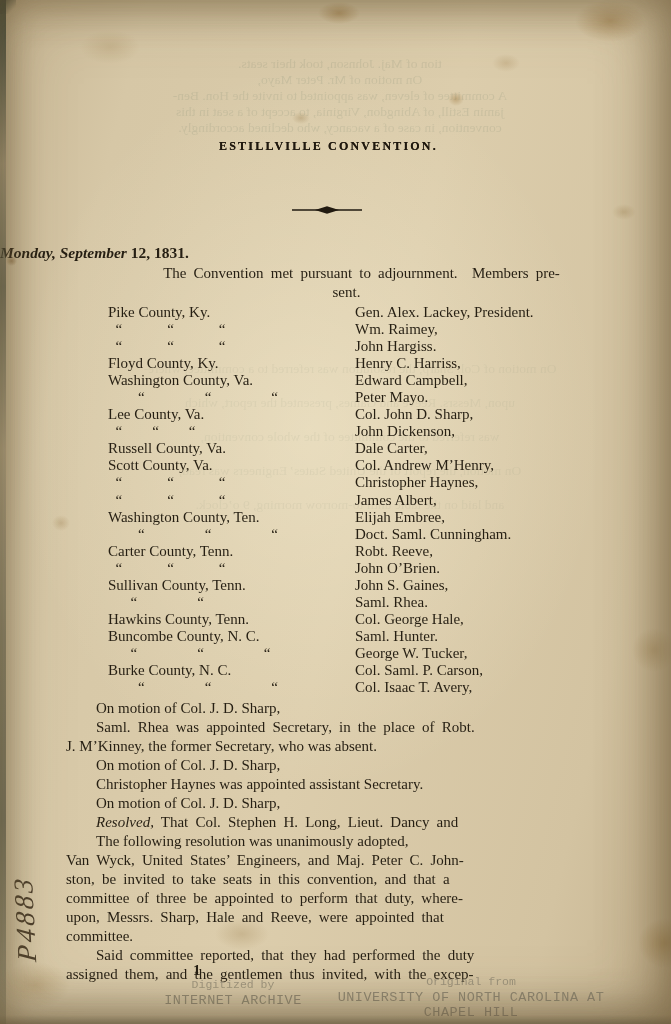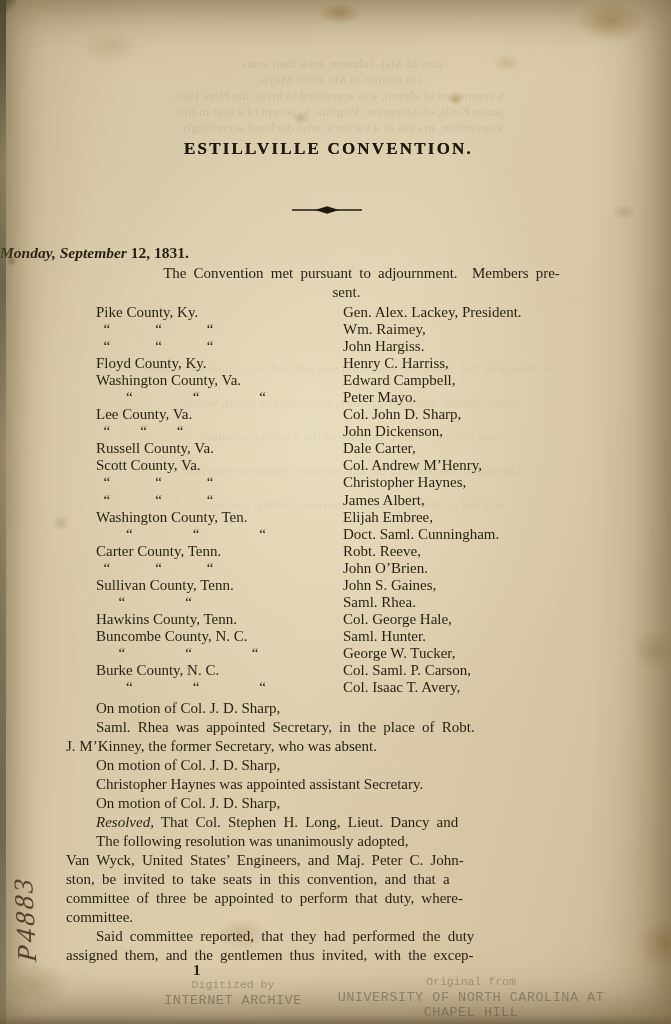--- a/index.html
+++ b/index.html
@@ -36,31 +36,31 @@
     radial-gradient(closest-side, rgba(140,110,60,.3), rgba(140,110,60,0)) 292px 112px/18px 12px no-repeat,
     radial-gradient(closest-side, rgba(160,130,80,.28), rgba(160,130,80,0)) 492px 54px/28px 18px no-repeat,
     radial-gradient(closest-side, rgba(150,120,70,.32), rgba(150,120,70,0)) 0px 962px/70px 46px no-repeat,
     radial-gradient(closest-side, rgba(150,120,70,.3), rgba(150,120,70,0)) 612px 204px/24px 16px no-repeat,
     radial-gradient(closest-side, rgba(155,125,75,.22), rgba(155,125,75,0)) 80px 30px/60px 34px no-repeat;}
   .ghost{position:absolute;transform:scaleX(-1);color:#76846c;filter:blur(.7px);
     text-align:center;font-size:13.5px;line-height:16px;pointer-events:none;}
   .ghost-top{left:60px;top:56px;width:560px;opacity:.17;}
   .ghost-mid{left:80px;top:352px;width:540px;opacity:.09;line-height:34px;}
   .title{position:absolute;left:0;right:14px;top:139px;margin:0;text-align:center;
-    font-size:17px;font-weight:700;letter-spacing:2.2px;color:#1f180e;
+    font-size:12px;font-weight:700;letter-spacing:2.2px;color:#1f180e;
     text-shadow:0 0 .6px rgba(31,24,14,.9);}
   .ornament{position:absolute;left:0;right:18px;top:200px;text-align:center;}
   .dateline{position:absolute;left:0;right:30px;top:244px;text-align:left;
     font-size:15.5px;font-weight:700;}
   .it{font-style:italic;}
   .textline{white-space:pre;}
   .intro{position:absolute;left:66px;right:44px;top:264px;font-size:15px;line-height:19px;text-align:center;}
   .ind{text-indent:30px;}
   .j{word-spacing:3.4px;}
-  .members{position:absolute;left:64px;right:40px;top:304px;font-size:15px;}
+  .members{position:absolute;left:76px;right:40px;top:304px;font-size:15px;}
   .mrow{display:flex;height:17.05px;line-height:17px;}
   .mc{width:247px;padding-left:32px;white-space:pre;flex:none;}
   .mn{flex:auto;white-space:pre;}
   .paras{position:absolute;left:66px;right:42px;top:699px;font-size:15px;line-height:19px;}
   .pline{white-space:pre;}
   .pagenum{position:absolute;left:193px;top:962px;font-size:15px;font-weight:700;}
   .margin-note{position:absolute;left:-47px;top:901px;width:150px;height:36px;
     transform:rotate(-93deg) skewX(-8deg);font-style:italic;font-size:27px;
     letter-spacing:3px;color:#3a2d1c;text-align:center;opacity:.88;}
   .wm{position:absolute;font-family:Liberation Mono, monospace;
@@ -207,20 +207,21 @@
       <div class="pline ind j">Saml. Rhea was appointed Secretary, in the place of Robt.</div>
       <div class="pline">J. M’Kinney, the former Secretary, who was absent.</div>
       <div class="pline ind">On motion of Col. J. D. Sharp,</div>
       <div class="pline ind">Christopher Haynes was appointed assistant Secretary.</div>
       <div class="pline ind">On motion of Col. J. D. Sharp,</div>
       <div class="pline ind j"><span class="it">Resolved,</span> That Col. Stephen H. Long, Lieut. Dancy and</div>
       <div class="pline ind">The following resolution was unanimously adopted,</div>
       <div class="pline j">Van Wyck, United States’ Engineers, and Maj. Peter C. John-</div>
       <div class="pline j">ston, be invited to take seats in this convention, and that a</div>
       <div class="pline j">committee of three be appointed to perform that duty, where-</div>
+      <div class="pline j">upon, Messrs. Sharp, Hale and Reeve, were appointed that</div>
       <div class="pline">committee.</div>
       <div class="pline ind j">Said committee reported, that they had performed the duty</div>
       <div class="pline j">assigned them, and the gentlemen thus invited, with the excep-</div>
     </div>
 
   <div class="pagenum">1</div>
 
   <div class="margin-note">P4883</div>
 
   <div class="wm wm-left" id="wm-left">

